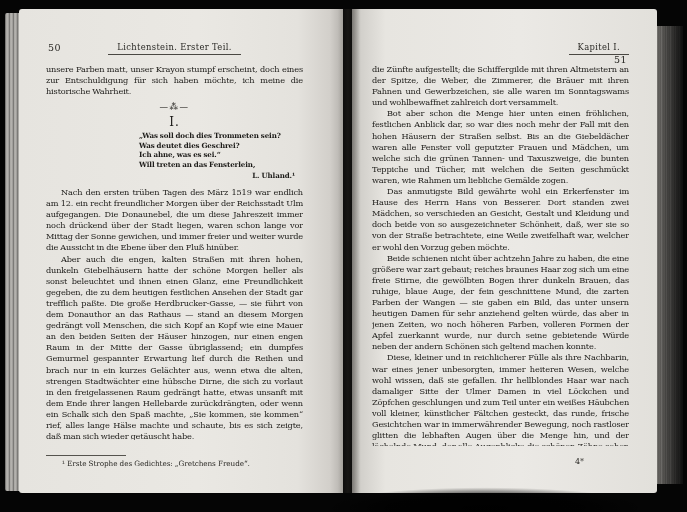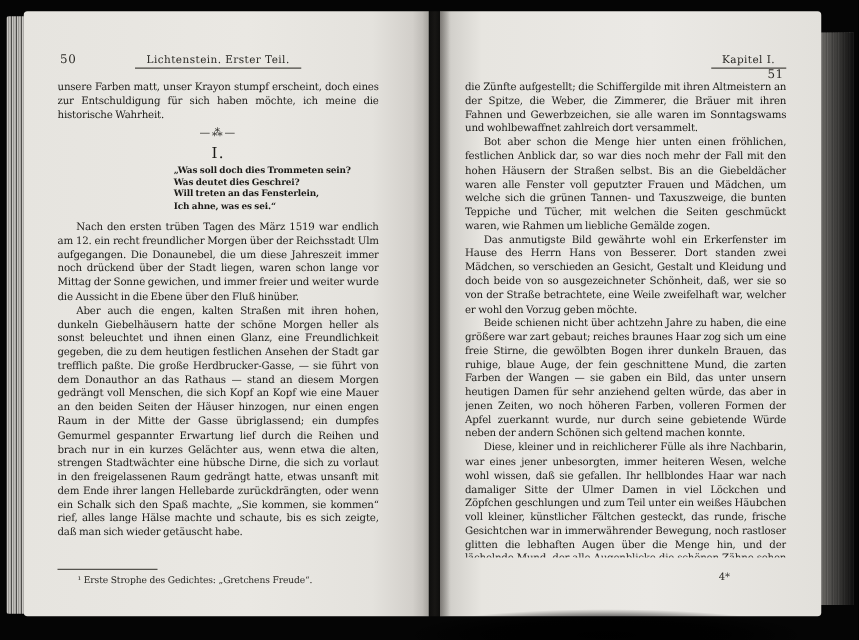--- a/index.html
+++ b/index.html
@@ -61,22 +61,23 @@
       <span class="pagenum-left">50</span>
       <span class="running-head">Lichtenstein. Erster Teil.</span>
     </div>
     <div class="body-col">
       <p class="cont">unsere Farben matt, unser Krayon stumpf erscheint, doch eines zur Entschuldigung für sich haben möchte, ich meine die historische Wahrheit.</p>
       <p class="divider">—⁂—</p>
       <h2 class="chapter">I.</h2>
       <div class="epigraph">
         <div>„Was soll doch dies Trommeten sein?</div>
         <div>Was deutet dies Geschrei?</div>
+        <div>Ich ahne, was es sei.“</div>
         <div>Will treten an das Fensterlein,</div>
-        <div>Ich ahne, was es sei.“</div>
+        <div class="epigraph-attr">L. Uhland.¹</div>
       </div>
       <p>Nach den ersten trüben Tagen des März 1519 war endlich am 12. ein recht freundlicher Morgen über der Reichsstadt Ulm aufgegangen. Die Donaunebel, die um diese Jahreszeit immer noch drückend über der Stadt liegen, waren schon lange vor Mittag der Sonne gewichen, und immer freier und weiter wurde die Aussicht in die Ebene über den Fluß hinüber.</p>
       <p>Aber auch die engen, kalten Straßen mit ihren hohen, dunkeln Giebelhäusern hatte der schöne Morgen heller als sonst beleuchtet und ihnen einen Glanz, eine Freundlichkeit gegeben, die zu dem heutigen festlichen Ansehen der Stadt gar trefflich paßte. Die große Herdbrucker-Gasse, — sie führt von dem Donauthor an das Rathaus — stand an diesem Morgen gedrängt voll Menschen, die sich Kopf an Kopf wie eine Mauer an den beiden Seiten der Häuser hinzogen, nur einen engen Raum in der Mitte der Gasse übriglassend; ein dumpfes Gemurmel gespannter Erwartung lief durch die Reihen und brach nur in ein kurzes Gelächter aus, wenn etwa die alten, strengen Stadtwächter eine hübsche Dirne, die sich zu vorlaut in den freigelassenen Raum gedrängt hatte, etwas unsanft mit dem Ende ihrer langen Hellebarde zurückdrängten, oder wenn ein Schalk sich den Spaß machte, „Sie kommen, sie kommen“ rief, alles lange Hälse machte und schaute, bis es sich zeigte, daß man sich wieder getäuscht habe.</p>
 
     </div>
     <div class="footnote-block">
       <div class="footnote-rule"></div>
       <div class="footnote-text">¹ Erste Strophe des Gedichtes: „Gretchens Freude“.</div>
     </div>
   </div>

